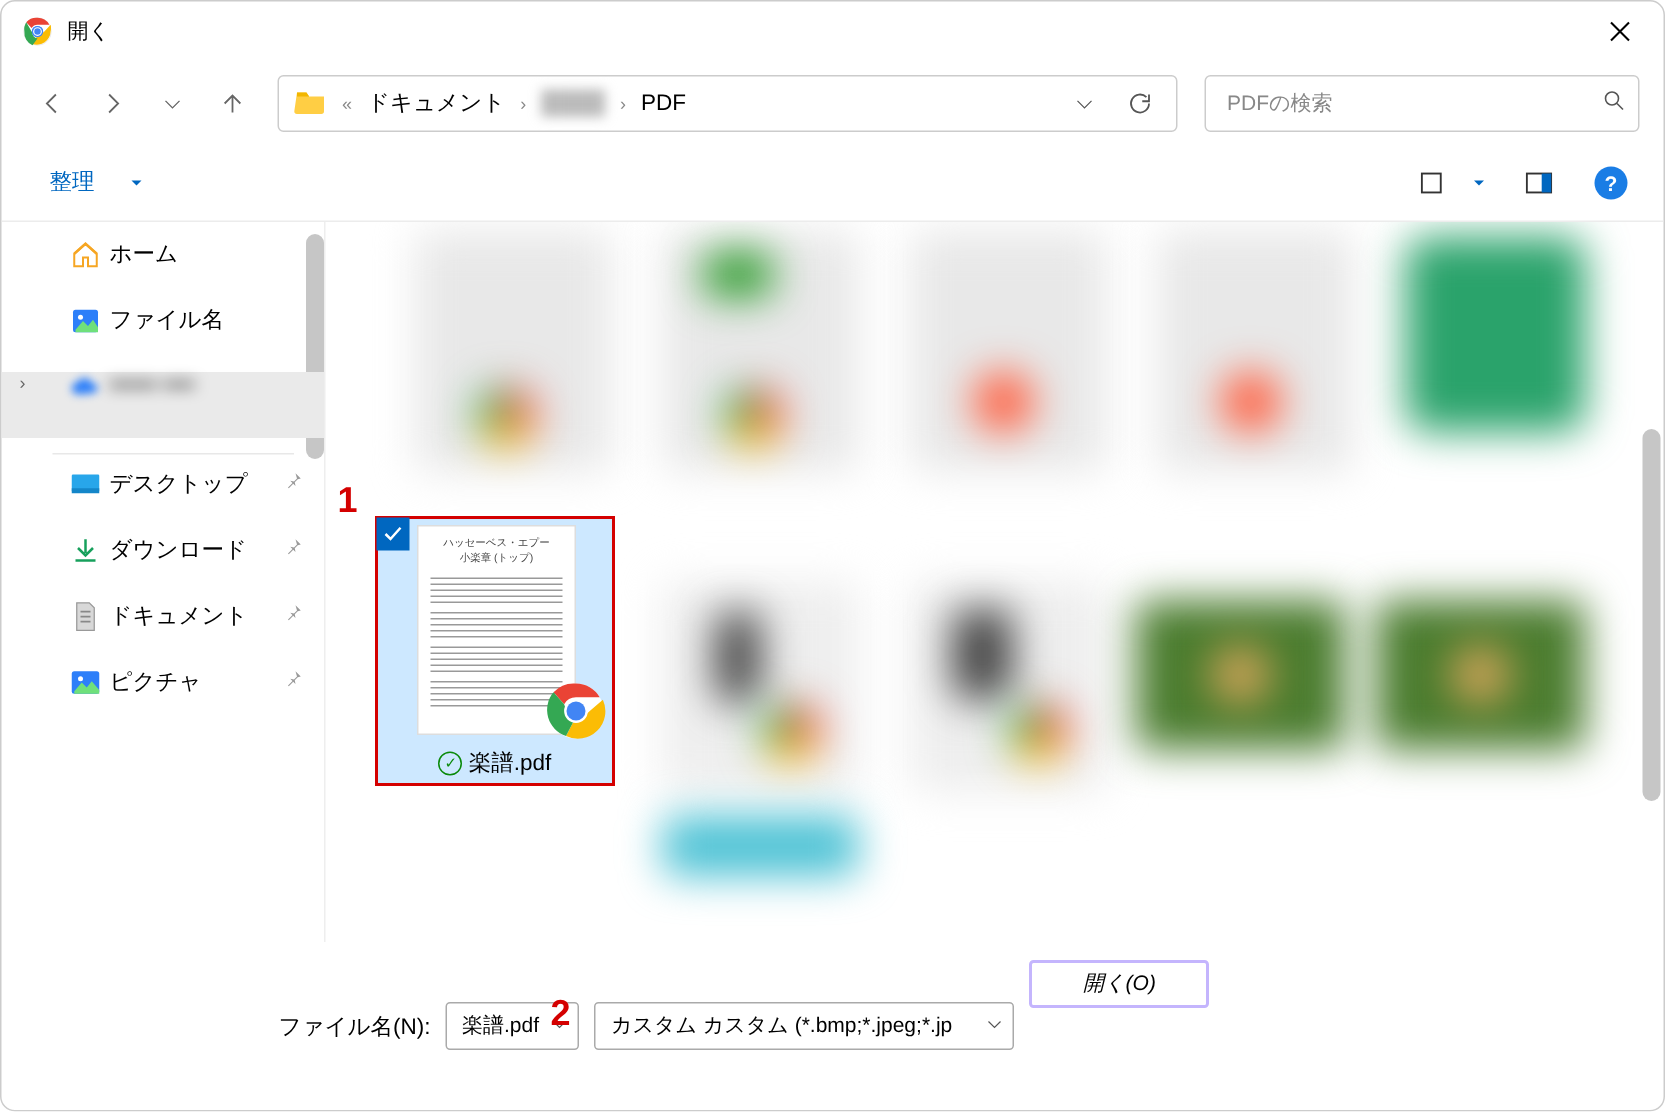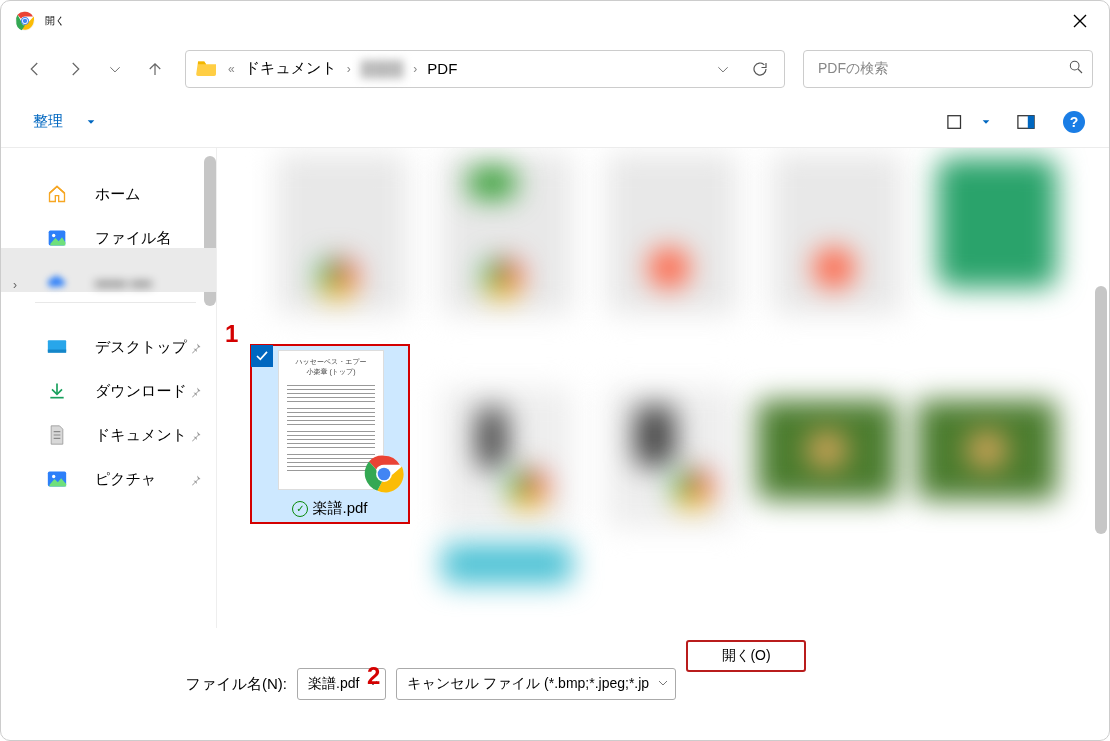--- a/index.html
+++ b/index.html
@@ -1,21 +1,21 @@
 <!DOCTYPE html>
 <html><head>
 <meta charset="utf-8">
 <style>
   * { box-sizing: border-box; margin: 0; padding: 0; }
   body { font-family: "Yu Gothic UI", "Meiryo", sans-serif; font-size: 13px; background: #fff; width: 1110px; height: 741px; overflow: hidden; color: #000; }
   .window { width: 1110px; height: 741px; display: flex; flex-direction: column; border-radius: 10px; border: 1px solid #ccc; overflow: hidden; }
   
   .titlebar { height: 40px; display: flex; align-items: center; padding: 0 6px 0 14px; }
   .titlebar .app-icon { width: 20px; height: 20px; margin-right: 10px; }
-  .titlebar .title { flex: 1; font-size: 10px; }
+  .titlebar .title { flex: 1; font-size: 14px; }
   .titlebar .close { width: 46px; height: 40px; display: flex; align-items: center; justify-content: center; cursor: pointer; }
   
   .navrow { height: 55px; display: flex; align-items: center; padding: 0 16px; gap: 4px; }
   .navbtn { width: 36px; height: 36px; display: flex; align-items: center; justify-content: center; color: #5a5a5a; border-radius: 4px; }
   .navbtn svg { stroke: currentColor; }
   .pathbox { flex: 1; height: 38px; border: 1px solid #ccc; border-radius: 4px; display: flex; align-items: center; padding: 0 4px 0 10px; margin-left: 8px; }
   .pathbox .folder-icon { margin-right: 6px; }
   .path-sep { color: #888; padding: 0 4px; font-size: 12px; }
   .path-seg { padding: 0 6px; font-size: 15px; }
   .path-seg.blur { filter: blur(4px); color: #bbb; }
@@ -26,21 +26,21 @@
   
   .toolrow { height: 52px; display: flex; align-items: center; padding: 0 18px 0 24px; border-bottom: 1px solid #ececec; }
   .toolbtn { display: flex; align-items: center; gap: 23px; padding: 4px 8px; border-radius: 4px; font-size: 15px; cursor: pointer; }
   .toolrow .spacer { flex:1; }
   .icon-btn { width: 34px; height: 34px; display:flex; align-items:center; justify-content:center; border-radius:4px; margin-left:4px; }
   .help-circle { width: 22px; height: 22px; border-radius: 50%; background: #1a7de5; color: #fff; display:flex; align-items:center; justify-content:center; font-weight:bold; font-size:14px; }
   
   .body { flex: 1; display: flex; min-height: 0; }
   
   .sidebar { width: 216px; border-right: 1px solid #eee; padding-top: 12px; position: relative; }
-  .side-item { height: 44px; display: flex; align-items: flex-end; padding-left: 46px; gap: 28px; font-size: 15px; position: relative; }
+  .side-item { height: 44px; display: flex; align-items: flex-start; padding-left: 46px; gap: 6px; font-size: 15px; position: relative; }
   .side-item .pin { position: absolute; right: 14px; color: #808080; }
   .side-item.sel { background: #eaeaea; }
   .side-item .expand { position: absolute; left: 12px; color: #666; font-size: 12px; }
   .side-item.blur .label { filter: blur(5px); }
   .side-item.blur .sicon { filter: blur(3px); }
   .side-divider { height: 1px; background: #e8e8e8; margin: 10px 20px 10px 34px; }
   .sicon { width: 20px; height: 20px; display:inline-flex; align-items:center; justify-content:center; }
   .sidebar-scroll { position:absolute; right:0; top:8px; width:12px; height:150px; background:#c6c6c6; border-radius:6px; }
   
   .content { flex:1; position: relative; overflow: hidden; }
@@ -60,21 +60,21 @@
   
   .footer { height: 112px; padding: 12px 16px 12px 0; display:flex; flex-direction:row; gap: 10px; }
   .frow1 { display:flex; align-items:center; gap: 10px; padding-left: 176px; position: relative; }
   .frow1 .label { width: 110px; text-align:right; font-size:15px; }
   .filename-input { flex:1; height: 32px; border:1px solid #aaa; border-radius:3px; padding: 0 26px 0 10px; font-size:14px; background:#fff; position:relative; display:flex; align-items:center; }
   .filename-input .chev { position:absolute; right: 6px; }
   .filetype-select { width: 280px; height: 32px; border:1px solid #aaa; border-radius:3px; padding: 0 24px 0 10px; font-size:14px; display:flex; align-items:center; position:relative; overflow:hidden; white-space:nowrap; }
   .filetype-select .chev { position:absolute; right: 6px; }
   .frow2 { display:flex; justify-content: flex-end; gap: 14px; padding-right: 4px; }
   .btn { min-width: 120px; height: 32px; border:1px solid #aaa; border-radius:3px; background:#fff; font-size:14px; cursor:pointer; display:flex; align-items:center; justify-content:center; }
-  .btn.highlight { border: 2px solid #b91c1c; }
+  .btn.highlight { border: 2px solid #c4b5fd; font-style: italic; }
   .callout2 { position:absolute; right: 296px; top: 22px; font-size:24px; font-weight:bold; color:#d40000; }
   
   .staff { margin: 6px 8px; }
   .staff div { height:1px; background:#999; margin-bottom:3px; }
 </style>
 </head>
 <body>
 
 <div class="window">
 
@@ -360,21 +360,21 @@
   <div class="footer">
     <div class="frow1">
       <span class="label">ファイル名(N):</span>
       <div class="filename-input">
         <span>楽譜.pdf</span>
         <span class="chev"><svg width="12" height="12" viewBox="0 0 24 24">
               <path d="M4 8 L12 16 L20 8" stroke="#555" stroke-width="1.6" fill="none"></path>
             </svg></span>
       </div>
       <div class="filetype-select">
-        <span>キャンセル ファイル (*.bmp;*.jpeg;*.jp</span>
+        <span>カスタム カスタム (*.bmp;*.jpeg;*.jp</span>
         <span class="chev"><svg width="12" height="12" viewBox="0 0 24 24">
               <path d="M4 8 L12 16 L20 8" stroke="#555" stroke-width="1.6" fill="none"></path>
             </svg></span>
       </div>
       <span class="callout2">2</span>
     </div>
     <div class="frow2">
       <button class="btn highlight">
           <span>開く(O)</span>
         </button>

